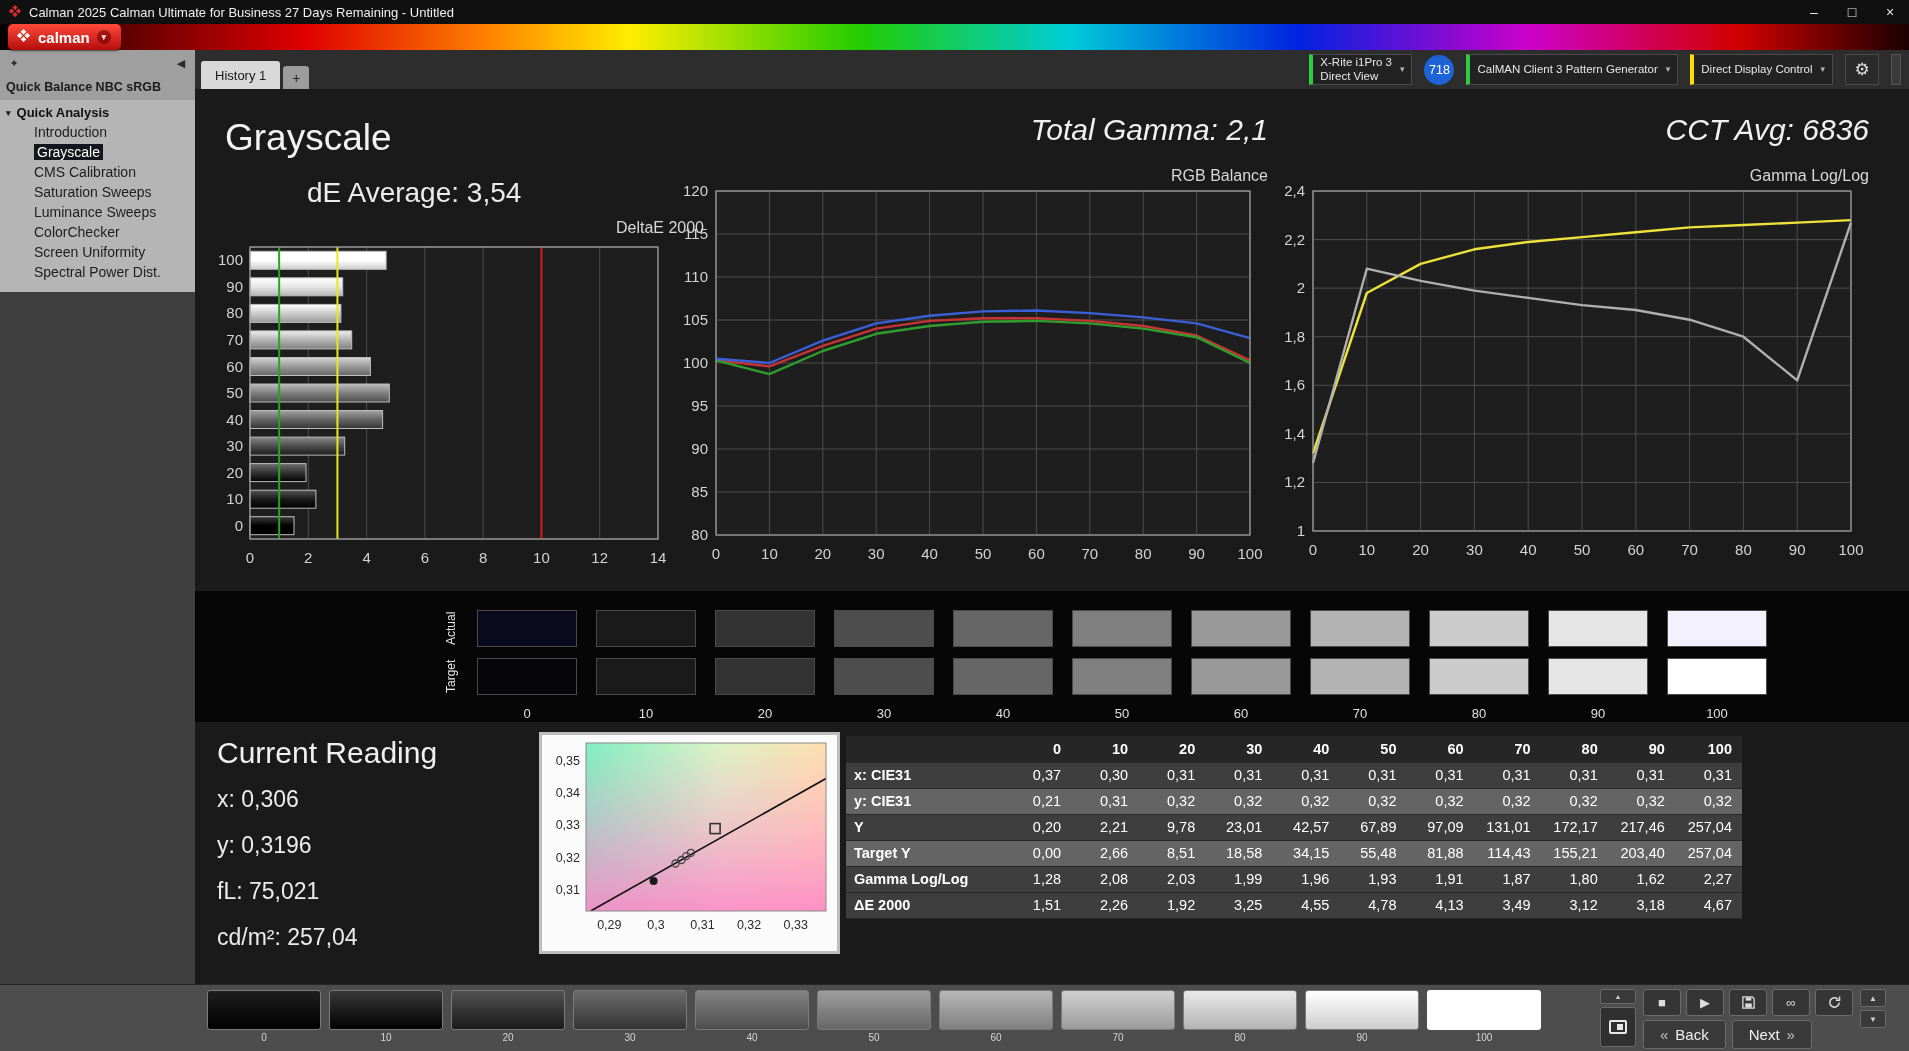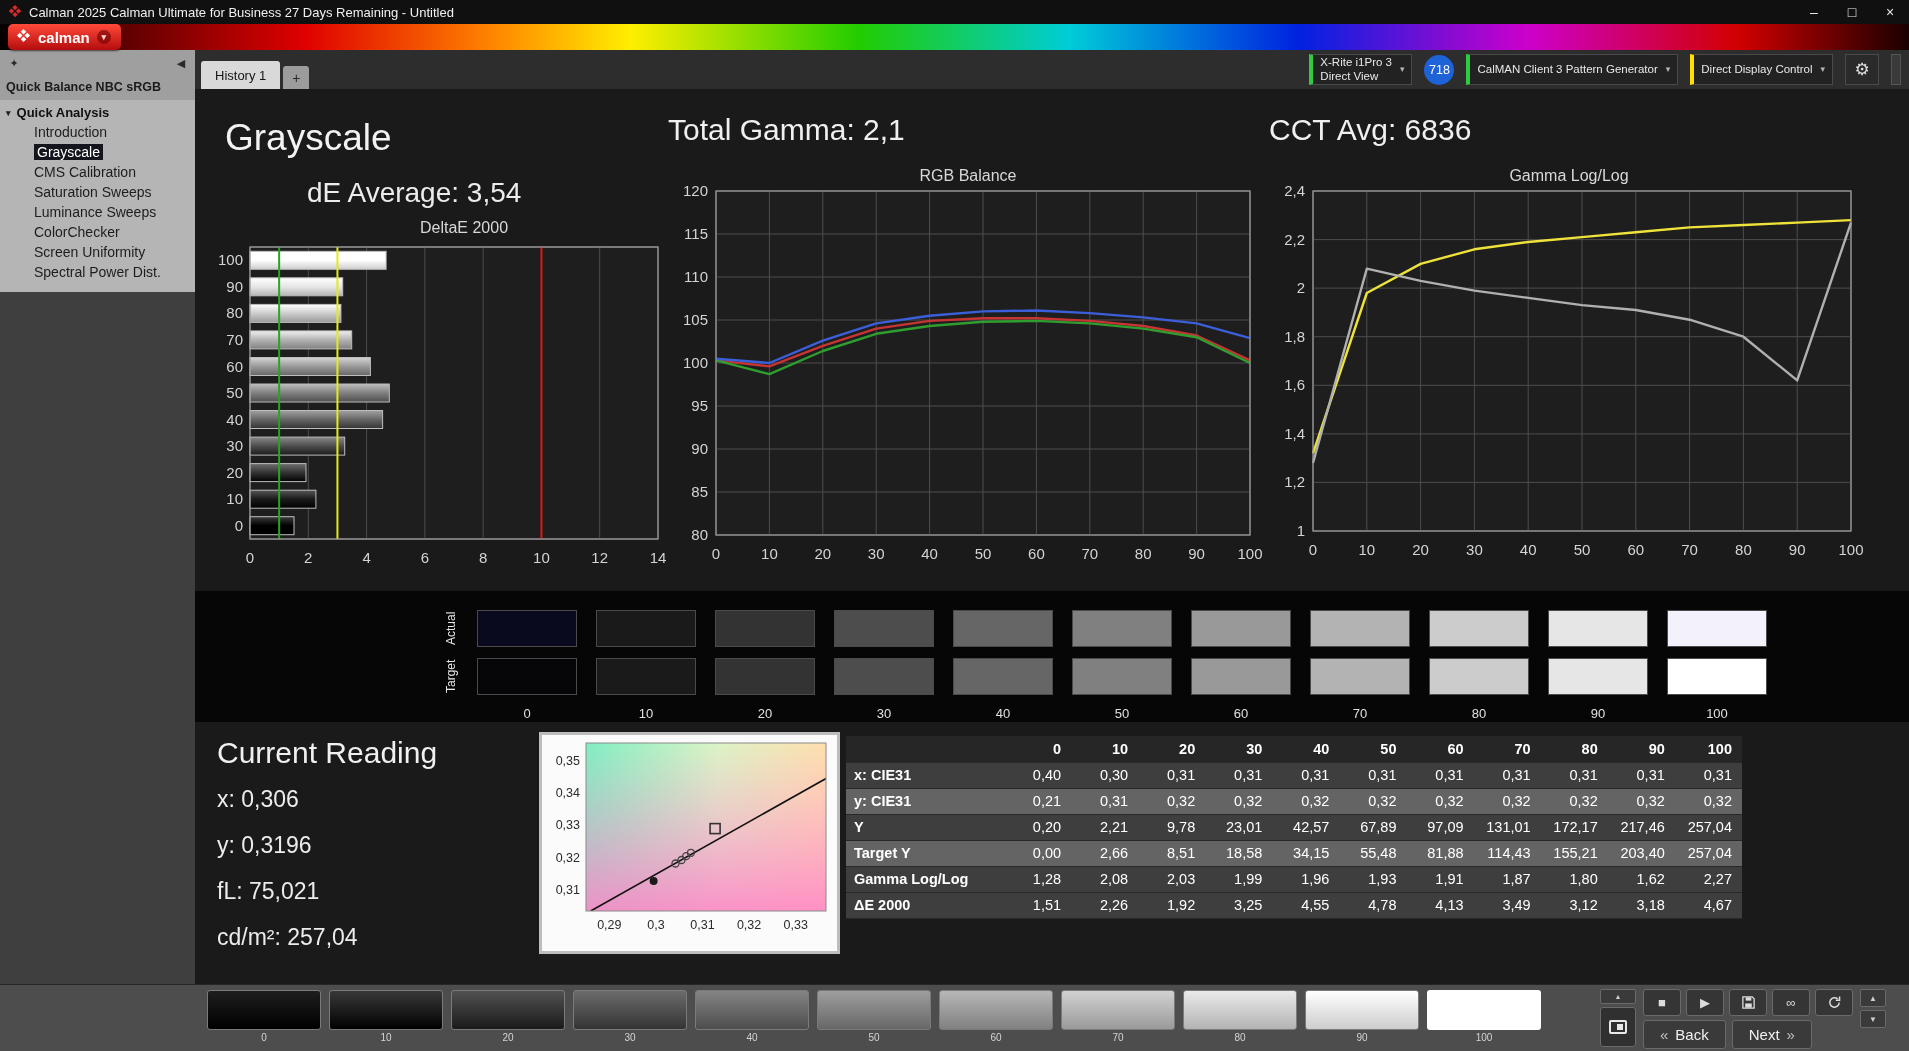--- a/index.html
+++ b/index.html
@@ -60,23 +60,23 @@
          font-size:12.5px; display:flex; align-items:center; justify-content:center; }
   .gear-btn { width:34px; height:31px; background:#2a2a2a; border:1px solid #4a4a4a;
          color:#ddd; display:flex; align-items:center; justify-content:center; font-size:17px; }
   .edge-btn { width:10px; height:31px; background:#3a3a3a; border:1px solid #555; }
 
   
   .main { flex:1; background:#1a1a1a; position:relative; overflow:hidden; }
   .charts-row { position:relative; height:502px; }
   .h-grayscale { position:absolute; left:30px; top:28px; font-size:37px; color:#f2f2f2; }
   .h-de { position:absolute; left:112px; top:88px; font-size:28px; color:#ececec; }
-  .h-center { position:absolute; top:24px; width:600px; text-align:left; font-size:30px; color:#f0f0f0; }
+  .h-center { position:absolute; top:24px; width:600px; text-align:right; font-size:30px; color:#f0f0f0;font-style:italic; }
   #h-gamma { left:473px; } #h-cct { left:1074px; }
-  .chart-title { position:absolute; color:#d8d8d8; font-size:16px; text-align:center; }
+  .chart-title { position:absolute; color:#d8d8d8; font-size:16px; text-align:right; }
   #ct-deltae { left:29px; top:130px; width:480px; }
   #ct-rgb { left:473px; top:78px; width:600px; }
   #ct-gamma { left:1074px; top:78px; width:600px; }
   #chart-deltae { position:absolute; left:13px; top:152px; }
   #chart-rgb { position:absolute; left:473px; top:94px; }
   #chart-gamma { position:absolute; left:1074px; top:94px; }
   #chart-deltae text, #chart-rgb text, #chart-gamma text { fill:#d4d4d4; font-size:15px; }
 
   
   .swatch-strip { height:131px; background:#060606; }
@@ -518,21 +518,21 @@
                   <th>60</th>
                   <th>70</th>
                   <th>80</th>
                   <th>90</th>
                   <th>100</th>
                 </tr>
               </thead>
               <tbody>
                 <tr class="dark">
                   <th>x: CIE31</th>
-                  <td>0,40</td>
+                  <td>0,37</td>
                   <td>0,30</td>
                   <td>0,31</td>
                   <td>0,31</td>
                   <td>0,31</td>
                   <td>0,31</td>
                   <td>0,31</td>
                   <td>0,31</td>
                   <td>0,31</td>
                   <td>0,31</td>
                   <td>0,31</td>

